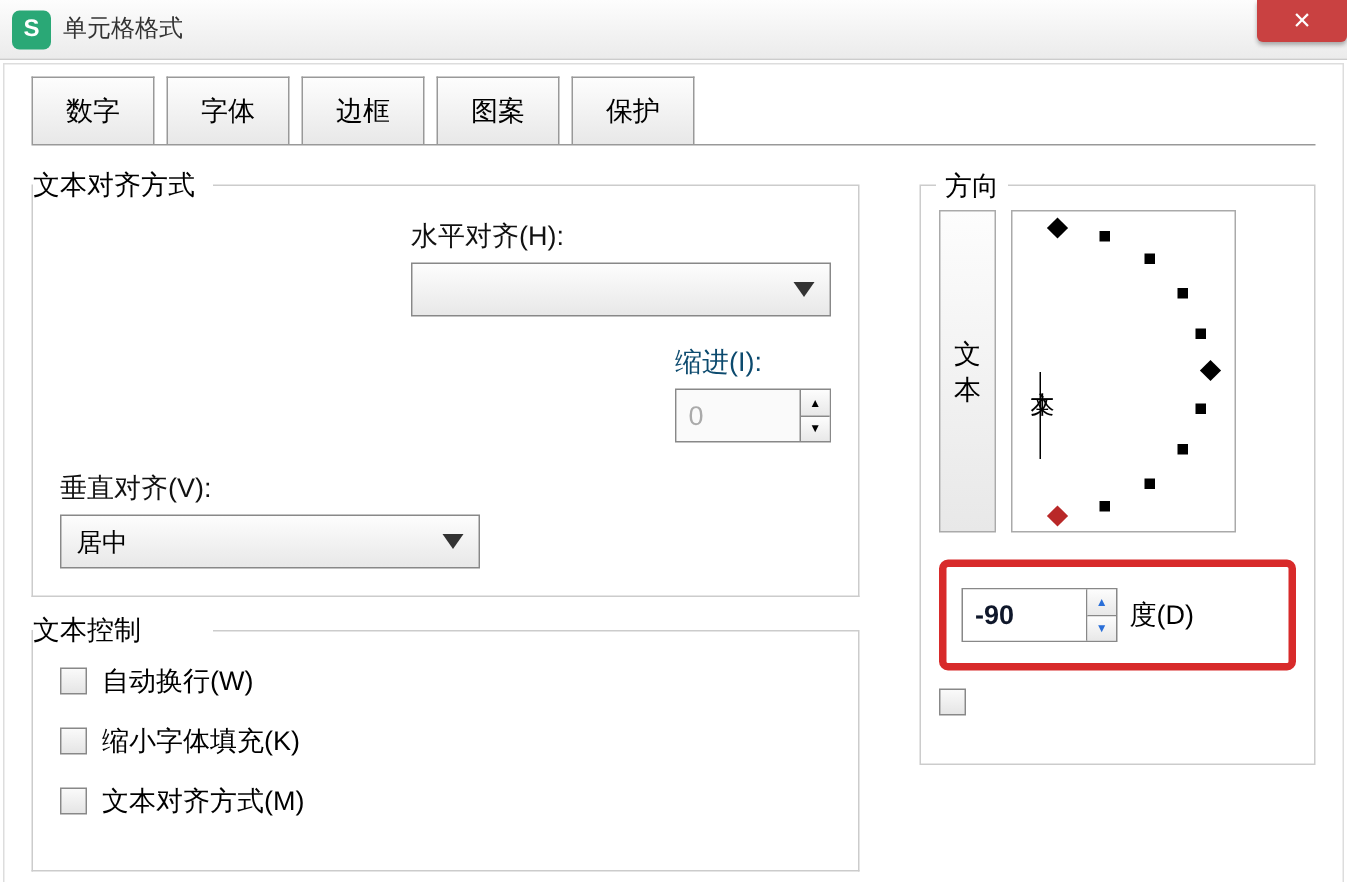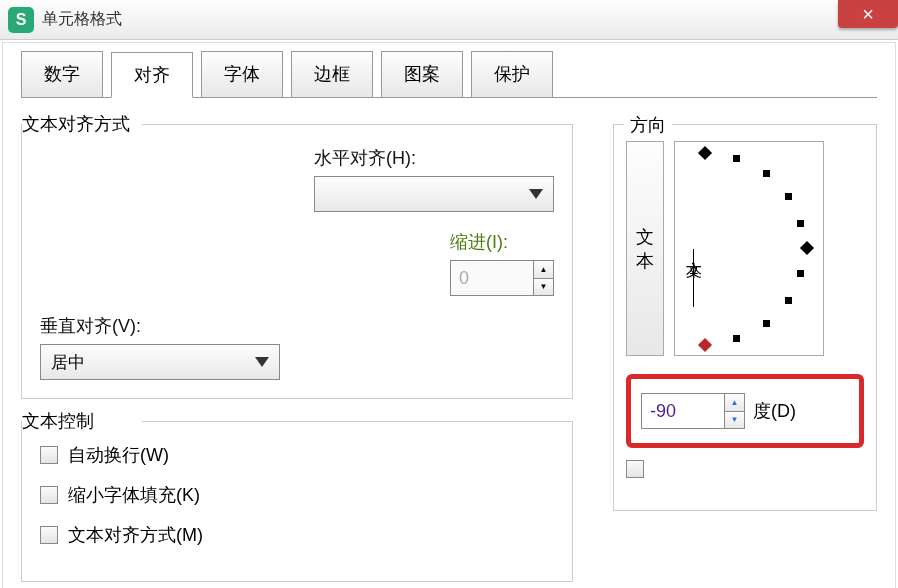--- a/index.html
+++ b/index.html
@@ -82,36 +82,36 @@
     .fieldset::before {
       content: "";
       position: absolute;
       top: 0; right: 0;
       height: 1px;
       background: #ccc;
       left: 120px;
     }
     
     .label { font-size: 18px; color: #111; margin-bottom: 6px; }
-    .label.disabled { color: #4d7c0f; }
+    .label.disabled { color: #0c4a6e; }
     
     .row { display: flex; gap: 18px; align-items: flex-end; margin-bottom: 18px; flex-direction: column; }
     
     .select {
       height: 36px;
       border: 1px solid #888;
       background: linear-gradient(#fdfdfd, #e8e8e8);
       display: flex;
       align-items: center;
       padding: 0 10px;
       font-size: 17px;
       position: relative;
       cursor: pointer;
     }
-    .select.wide { width: 240px; }
+    .select.wide { width: 280px; }
     .select .arrow {
       position: absolute; right: 10px;
       width: 0; height: 0;
       border-left: 7px solid transparent;
       border-right: 7px solid transparent;
       border-top: 10px solid #333;
     }
     
     .spinner {
       display: flex;
@@ -119,21 +119,21 @@
       border: 1px solid #888;
     }
     .spinner input {
       width: 82px;
       border: none;
       padding: 0 8px;
       font-size: 18px;
       color: #aaa;
       outline: none;
     }
-    .spinner.bold input { color: #4c1d95; font-weight: 400; }
+    .spinner.bold input { color: #0f172a; font-weight: 700; }
     .spinner-btns {
       width: 20px;
       display: flex;
       flex-direction: column;
       border-left: 1px solid #888;
     }
     .spin-btn {
       flex: 1;
       display: flex; align-items: center; justify-content: center;
       background: linear-gradient(#fdfdfd, #e8e8e8);
@@ -217,21 +217,20 @@
 
 <div class="titlebar">
   <div class="app-icon">S</div>
   <div class="title-text">单元格格式</div>
   <div class="close-btn">×</div>
 </div>
 
 <div class="dialog-body">
   <div class="tabs">
     <div class="tab">数字</div>
-    <div class="tab active">对齐</div>
     <div class="tab">字体</div>
     <div class="tab">边框</div>
     <div class="tab">图案</div>
     <div class="tab">保护</div>
   </div>
 
   <div class="content-row">
     <div class="left-col">
       <div class="fieldset">
         <div class="fieldset-title">文本对齐方式</div>

